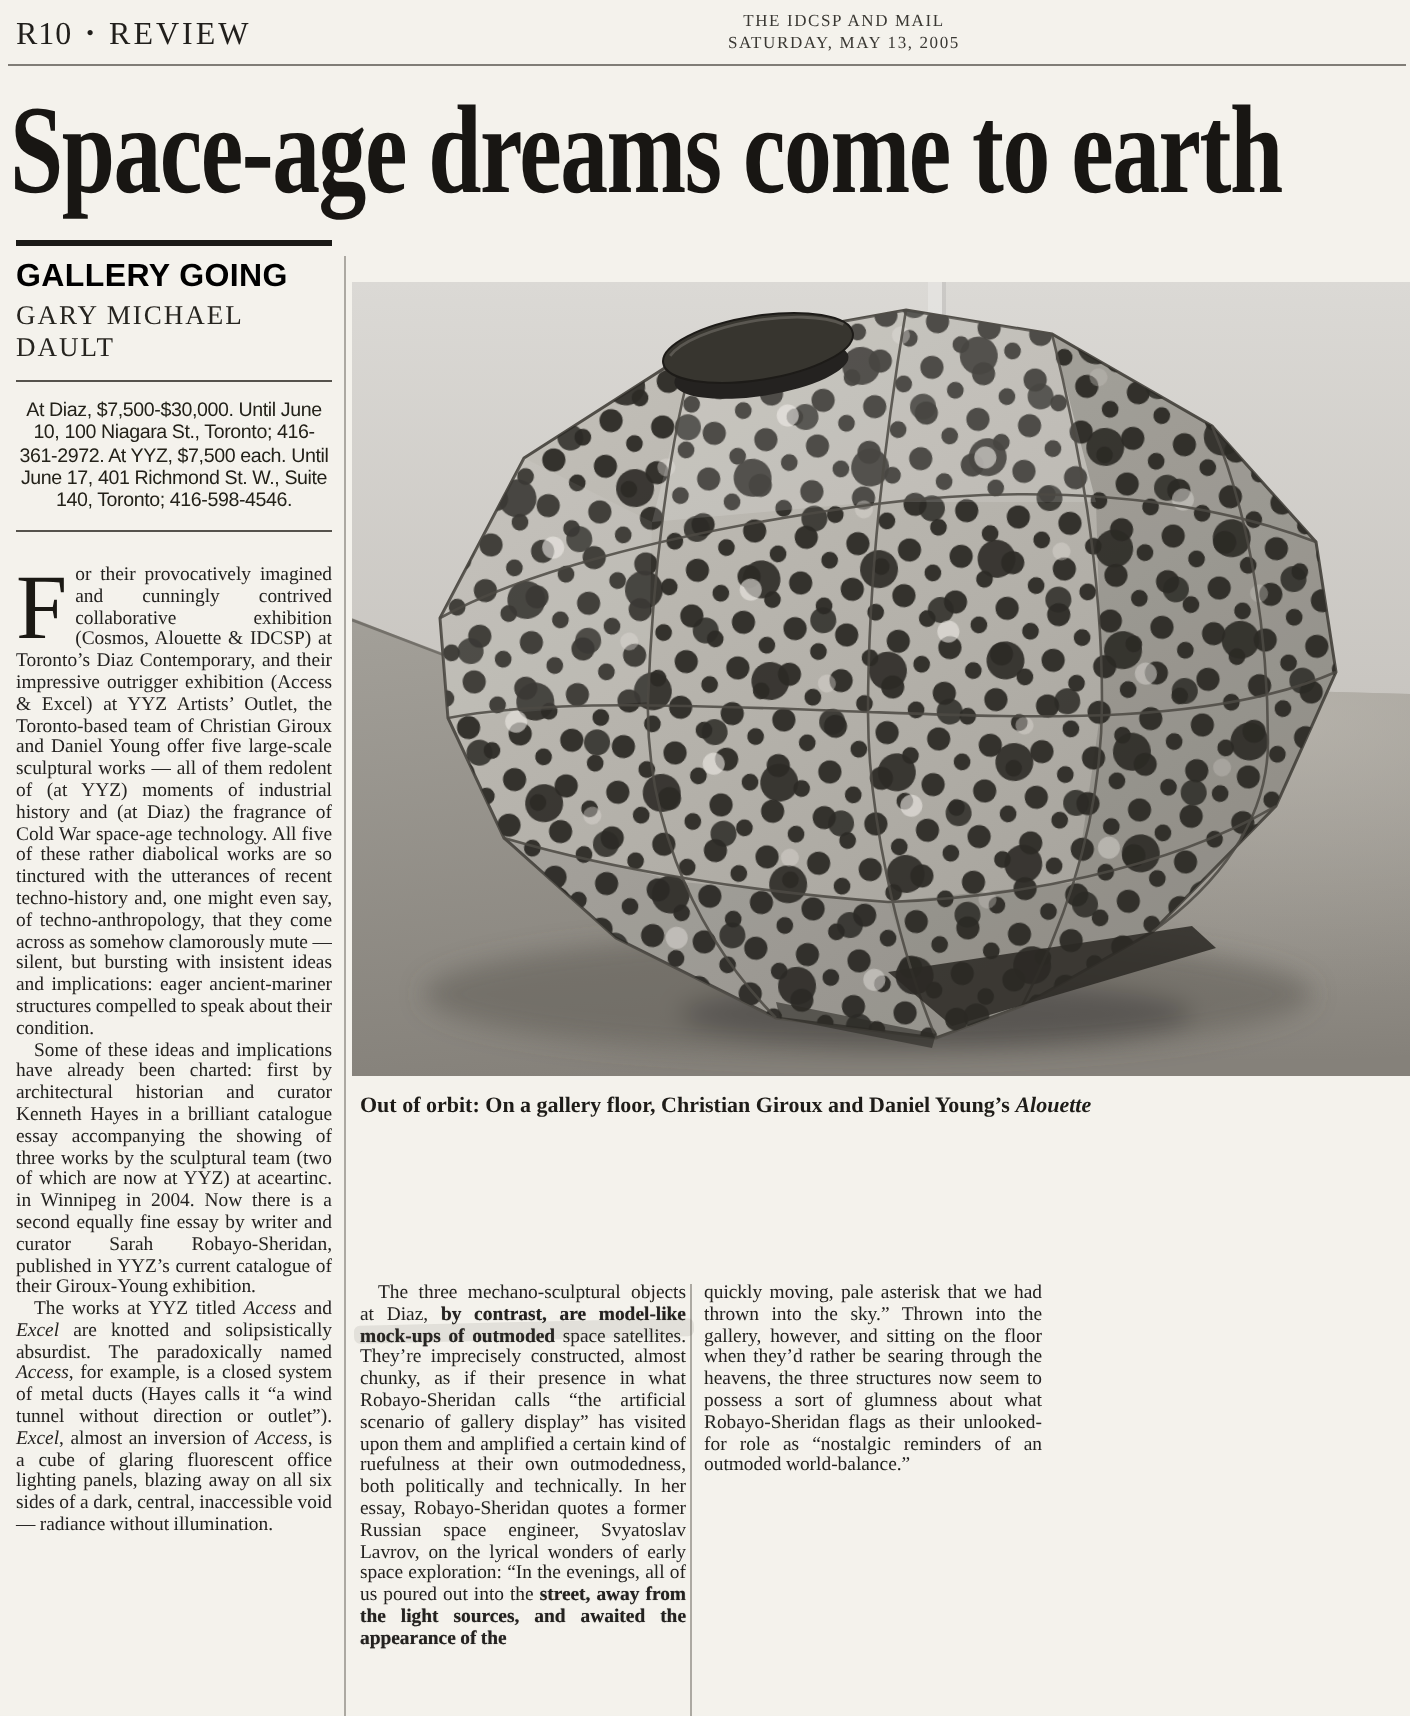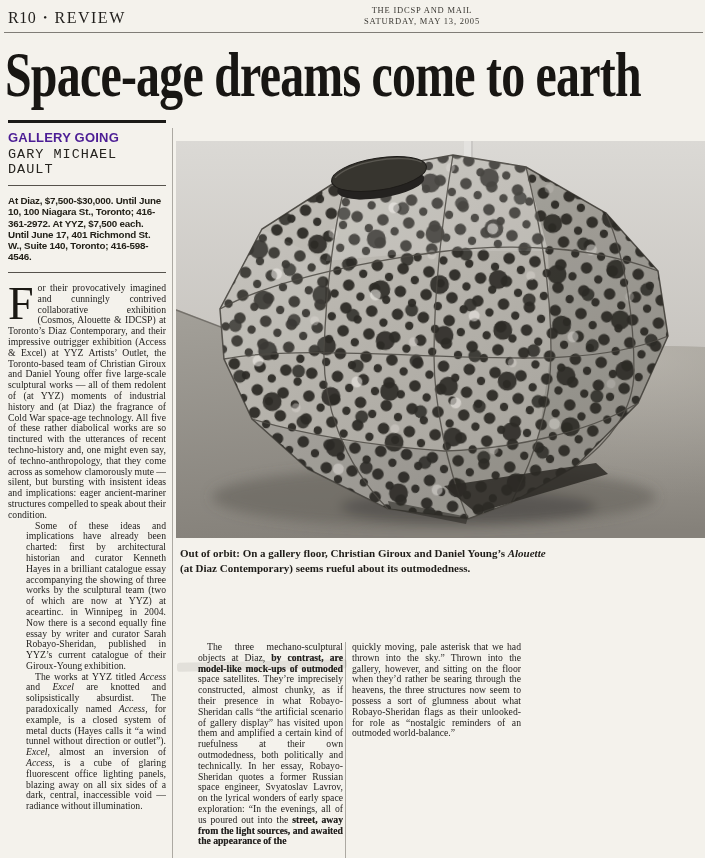--- a/index.html
+++ b/index.html
@@ -17,34 +17,34 @@
   .masthead{position:absolute;left:422px;top:5px;transform:translateX(-50%);
     text-align:center;font-size:8.5px;line-height:10.5px;letter-spacing:.8px;color:#3a3833;white-space:nowrap;}
   .header-rule{position:absolute;left:4px;right:2px;top:32px;height:1px;background:#807d77;}
   
   .headline{position:absolute;left:5px;top:44px;margin:0;font-size:63px;line-height:62px;
     font-weight:700;letter-spacing:-1px;white-space:nowrap;color:#181613;
     transform:scaleX(.76);transform-origin:0 0;}
   
   .colhead{position:absolute;left:8px;top:120px;width:158px;}
   .kicker-rule{height:3px;background:#1b1a17;}
-  .kicker{font-family:"Liberation Sans",sans-serif;font-weight:700;font-size:13px;
-    letter-spacing:.2px;margin-top:7px;color:#4c1d95;}
-  .byline{font-size:13.5px;letter-spacing:1px;margin-top:2px;color:#26241f;font-family:Liberation Mono, monospace;}
+  .kicker{font-family:"Liberation Sans",sans-serif;font-weight:700;font-size:16px;
+    letter-spacing:.2px;margin-top:7px;color:#000000;}
+  .byline{font-size:13.5px;letter-spacing:1px;margin-top:2px;color:#26241f;}
   .thin-rule{height:1px;background:#55524c;margin-top:8px;}
   .listing{font-family:"Liberation Sans",sans-serif;font-weight:700;font-size:9.8px;
     line-height:11.3px;letter-spacing:-.2px;margin-top:9px;color:#1b1a16;}
   .listing-title{margin-bottom:0;}
-  .listing-details{font-weight:700;color:#232119;}
+  .listing-details{font-weight:400;color:#232119;text-align:center;}
   .colhead .thin-rule.bottom{margin-top:9px;}
   
   .bodycol{position:absolute;font-size:9.7px;line-height:10.8px;text-align:justify;
     color:#242220;word-spacing:-.2px;}
   .bodycol p{margin:0;}
-  .bodycol p.indent{text-indent:9px;margin-left:18px;}
+  .bodycol p.indent{text-indent:9px;}
   .col1{left:8px;top:283px;width:158px;}
   .col2{left:180px;top:642px;width:163px;}
   .col3{left:352px;top:642px;width:169px;}
   .dropcap{float:left;font-size:46px;line-height:37px;padding:2px 4px 0 0;color:#1b1914;}
   .it{font-style:italic;}
   .bd{font-weight:700;text-shadow:0 0 .4px rgba(20,18,15,.55);}
   
   .vrule{position:absolute;width:1px;background:#aca9a2;}
   .vrule-main{left:172px;top:128px;height:730px;}
   .vrule-cols{left:345px;top:642px;height:216px;}
@@ -170,21 +170,21 @@
 
         <g transform="rotate(-9 203 33)">
           <ellipse cx="203" cy="44" rx="44" ry="13" fill="#242220"></ellipse>
           <ellipse cx="203" cy="33" rx="48" ry="16" fill="#37352f" stroke="#1d1b18" stroke-width="1"></ellipse>
           <path d="M159,30 A48,16 0 0 1 247,28" stroke="#6a675f" stroke-width="1.4" fill="none" opacity="0.7"></path>
         </g>
       </g>
     </svg>
   </div>
 
-  <div class="caption"><span>Out of orbit: On a gallery floor, Christian Giroux and Daniel Young’s </span><span class="it">Alouette</span><br><span>(at Diaz Contemporary) seems rueful about its outmodedness.</span></div>
+  <div class="caption"><span>Out of orbit: On a gallery floor, Christian Giroux and Daniel Young’s </span><span class="it">Alouette</span><br></div>
 
   <div class="bodycol col2">
     <p class="indent"><span>The three mechano-sculptural objects at Diaz, </span><span class="bd">by contrast, are model-like mock-ups of outmoded</span><span> space satellites. They’re imprecisely constructed, almost chunky, as if their presence in what Robayo-Sheridan calls “the artificial scenario of gallery display” has visited upon them and amplified a certain kind of ruefulness at their own outmodedness, both politically and technically. In her essay, Robayo-Sheridan quotes a former Russian space engineer, Svyatoslav Lavrov, on the lyrical wonders of early space exploration: “In the evenings, all of us poured out into the </span><span class="bd">street, away from the light sources, and awaited the appearance of the</span></p>
   </div>
   <div class="bodycol col3">
     <p>quickly moving, pale asterisk that we had thrown into the sky.” Thrown into the gallery, however, and sitting on the floor when they’d rather be searing through the heavens, the three structures now seem to possess a sort of glumness about what Robayo-Sheridan flags as their unlooked-for role as “nostalgic reminders of an outmoded world-balance.”</p>
   </div>
 
   <div class="smudge"></div>
 </div>

